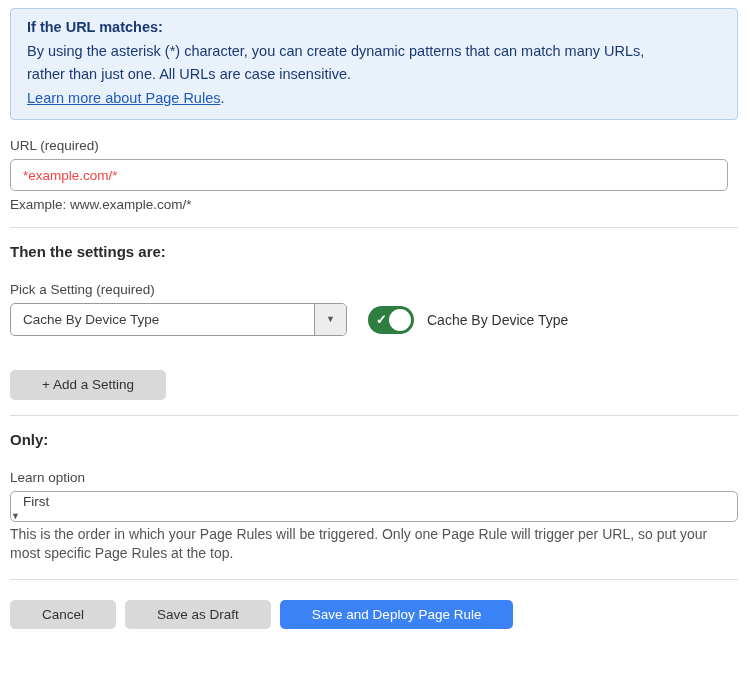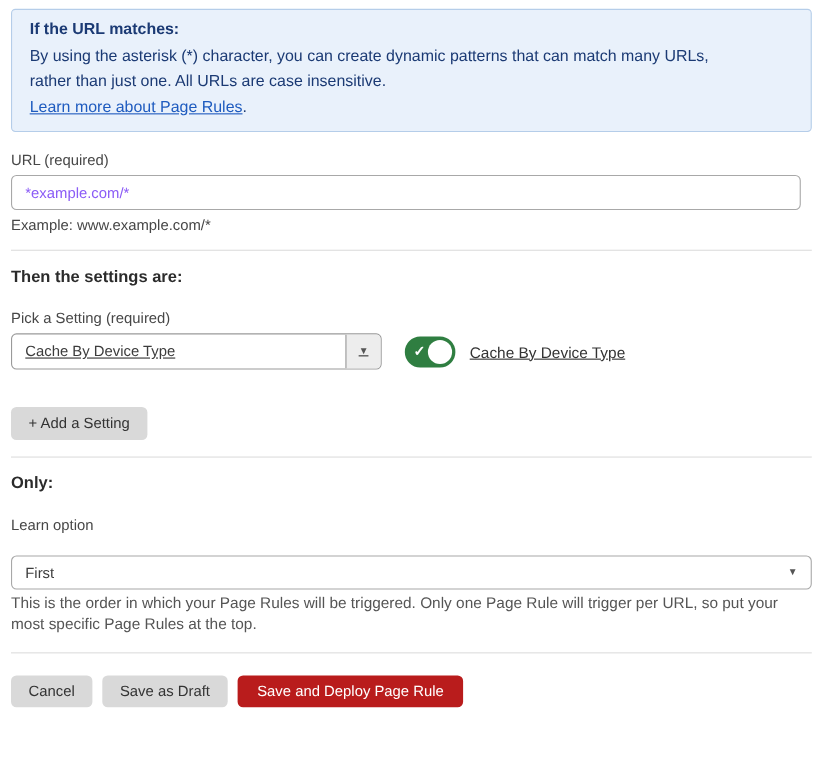--- a/index.html
+++ b/index.html
@@ -30,59 +30,59 @@
   .infobox-heading { font-weight: bold; }
   .info-link {
     color: #1e5bbf; text-decoration: underline; cursor: pointer;
   }
 
   .field-label { font-size: 13.5px; color: #474747; margin: 0 0 6px 0; }
 
   .text-input {
     width: 718px; height: 32px;
     border: 1px solid #a8a8a8; border-radius: 5px;
-    padding: 0 12px; font-size: 13.5px; color: #8b5cf6;
+    padding: 0 12px; font-size: 13.5px; color: #ef4444;
     font-family: "Liberation Sans", sans-serif;
     background: #fff; outline: none;
   }
   .field-helper { font-size: 13.5px; color: #474747; margin-top: 6px; }
 
   hr.divider {
     border: none; border-top: 1px solid #dddddd;
     margin: 15px 0 0 0; width: 728px;
   }
 
   .section-heading {
     font-size: 15px; font-weight: bold; color: #2b2b2b;
     margin: 15px 0 0 0;
   }
   .mt22 { margin-top: 22px; }
 
-  .settings-row { display: flex; align-items: center; margin-top: 6px; text-decoration: underline; }
+  .settings-row { display: flex; align-items: center; margin-top: 6px; }
 
   .fake-select {
     display: flex; align-items: stretch;
     border: 1px solid #9a9a9a; border-radius: 5px;
     height: 33px; background: #ffffff; cursor: pointer;
     overflow: hidden;
   }
   .fake-select.narrow { width: 337px; }
   .fake-select-value {
     flex: 1; display: flex; align-items: center;
     padding: 0 12px; font-size: 13.5px; color: #3c3c3c;
   }
   .select-arrow-box {
     width: 32px; background: #ededed;
     border-left: 1px solid #9a9a9a;
     display: flex; align-items: center; justify-content: center;
   }
   .arrow-glyph { font-size: 9px; color: #555; line-height: 1; }
 
   .fake-select.full {
-    width: 728px; height: 31px; border-color: #a8a8a8; margin-top: 20px;
+    width: 728px; height: 31px; border-color: #a8a8a8; margin-top: 6px; flex-direction: column;
   }
   .fake-select.full .arrow-plain {
     display: flex; align-items: center; padding-right: 12px;
   }
 
   .toggle {
     position: relative; width: 46px; height: 28px;
     background: #2f7e41; border-radius: 14px;
     margin-left: 21px; cursor: pointer; flex: none;
   }
@@ -94,25 +94,25 @@
     position: absolute; right: 3px; top: 3px;
     width: 22px; height: 22px; border-radius: 50%;
     background: #ffffff;
   }
   .toggle-label { font-size: 14px; color: #333; margin-left: 13px; }
 
   .btn {
     display: inline-block; border: none; border-radius: 5px;
     font-family: "Liberation Sans", sans-serif;
     font-size: 13.5px; color: #333333;
-    background: #d9d9d9; padding: 8px 16px; cursor: pointer;
+    background: #d9d9d9; padding: 8px 32px; cursor: pointer;
     line-height: 1;
   }
   .btn-add { margin-top: 34px; }
-  .btn-primary { background: #b91c1c; color: #ffffff; padding: 8px 18px; }
+  .btn-primary { background: #3b82f6; color: #ffffff; padding: 8px 32px; }
   .footer-row { margin-top: 20px; display: flex; gap: 9px; }
 
   .order-helper {
     font-size: 14px; color: #555555; line-height: 19.5px; margin-top: 3px;
   }
 </style>
 </head>
 <body>
 
 <div class="container">

